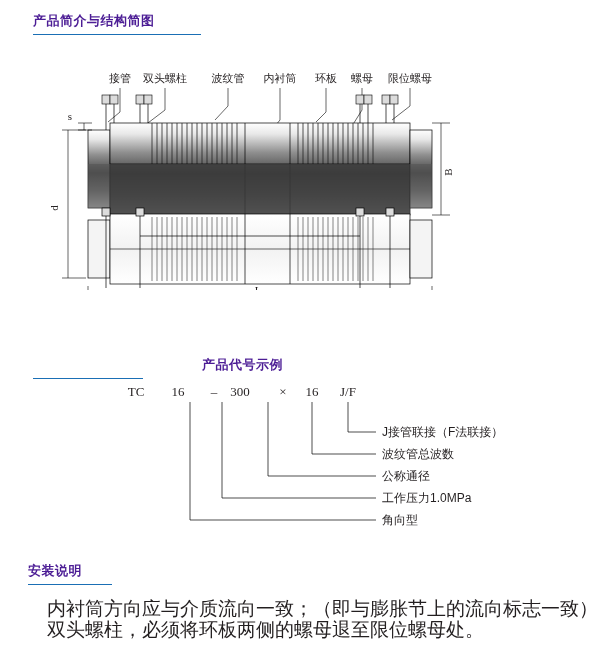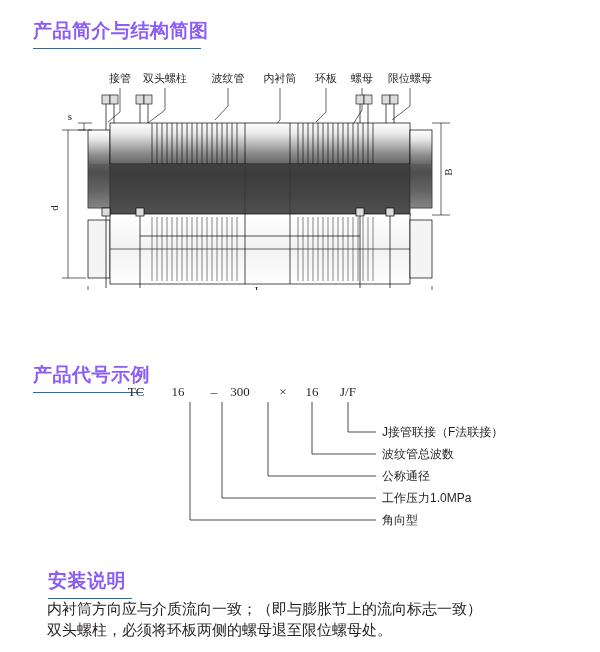--- a/index.html
+++ b/index.html
@@ -9,48 +9,48 @@
   body {
     width: 600px;
     height: 652px;
     background: #ffffff;
     font-family: "Liberation Sans", sans-serif;
     color: #231f20;
     position: relative;
     overflow: hidden;
   }
   .section-title {
-    font-size: 19px;
+    font-size: 13px;
     font-weight: bold;
-    color: #8b5cf6;
+    color: #4c1d95;
     letter-spacing: 0.5px;
-    margin-top: 6px;
   }
   .title-underline {
     height: 1px;
     background: #1a6fb5;
     margin-top: 4px;
   }
   #sec1 {
     position: absolute;
     left: 33px;
     top: 12px;
     width: 250px;
   }
   #sec1 .title-underline { width: 168px; }
   #sec2 {
     position: absolute;
     left: 33px;
     top: 356px;
     width: 250px;
+    text-align: right;
   }
   #sec2 .title-underline { width: 110px; }
   #sec3 {
     position: absolute;
-    left: 48px;
+    left: 28px;
     top: 562px;
     width: 250px;
   }
   #sec3 .title-underline { width: 84px; }
 
   
   #figure1 {
     position: absolute;
     left: 40px;
     top: 60px;
@@ -70,21 +70,21 @@
     text-decoration: underline;
   }
   #figure2 svg { display: block; }
 
   
   #install-text {
     position: absolute;
     left: 47px;
     top: 598px;
     width: 520px;
-    font-size: 15px;
+    font-size: 19px;
     line-height: 21px;
     color: #231f20;
   }
   #install-text div { white-space: nowrap; }
   .label-text {
     font-size: 11px;
     font-family: "Liberation Sans", sans-serif;
     fill: #231f20;
   }
   .code-text {

